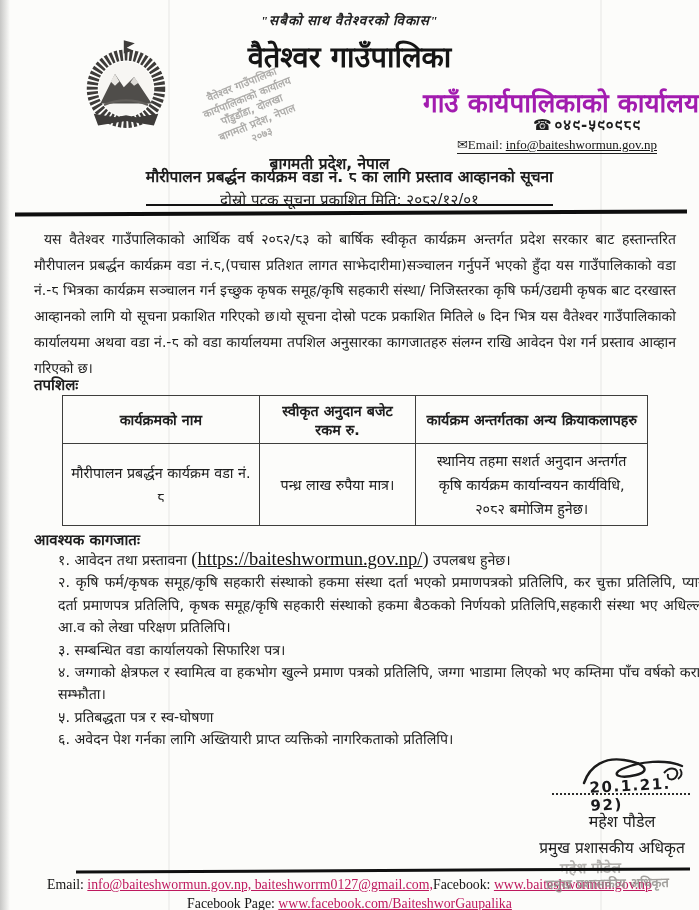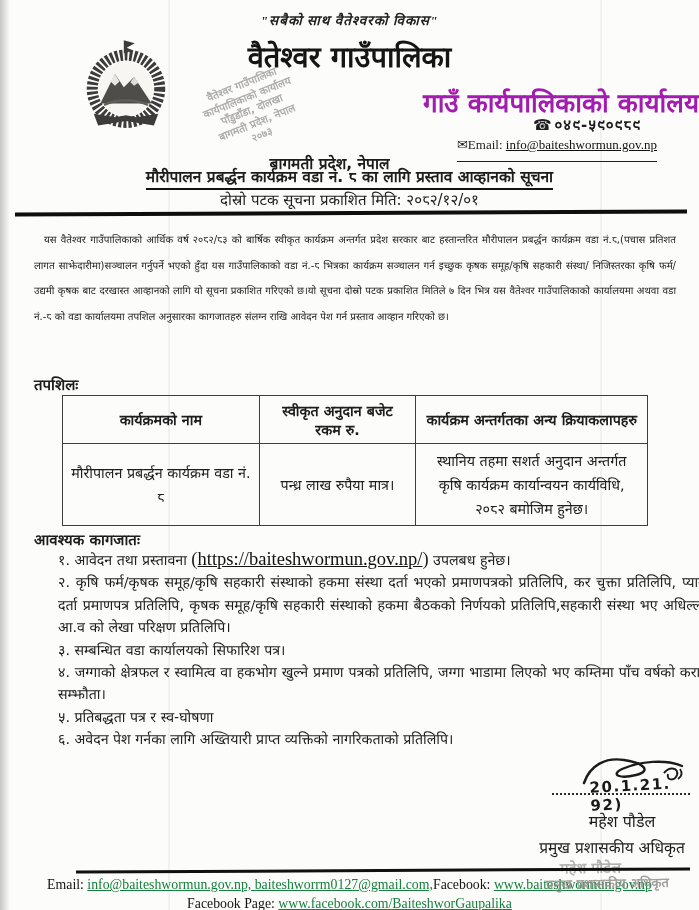--- a/index.html
+++ b/index.html
@@ -32,33 +32,33 @@
     font-size:10.5px; line-height:13.5px; font-weight:700; white-space:nowrap; z-index:3; }
   .addr1 { position:absolute; top:128px; left:0; right:40px; text-align:center;
     font-size:16px; font-weight:700; }
   .addr2 { position:absolute; top:152px; left:0; right:40px; text-align:center;
     font-size:15.5px; font-weight:700; }
   .phone-row { position:absolute; top:114px; right:58px; font-size:15px;
     font-weight:700; letter-spacing:1px; }
   .phone-row .icon { font-weight:400; margin-right:2px; }
   .email-row { position:absolute; top:137px; right:42px; font-size:13px;
     font-family:"Liberation Serif", serif; border-bottom:1.6px solid #1e1e1e;
-    padding-bottom:8px; }
+    padding-bottom:0; }
   .email-row a { color:#111; text-decoration:underline; }
   .subject-wrap { position:absolute; top:165px; left:0; right:0; text-align:center; }
   .subject-wrap span { font-size:15.5px; font-weight:700;
-    border-bottom:2px solid #131313; padding-bottom:2px; }
+    border-bottom:2px solid #131313; padding-bottom:18px; }
   .pub-date { position:absolute; top:189px; left:0; right:0; text-align:center;
     font-size:15px; font-weight:500; }
   .rule-top { position:absolute; top:211px; left:15px; width:672px; height:4px;
     background:#0e0e0e; transform:rotate(-.25deg); }
 
   
   .para { position:absolute; top:227px; left:34px; width:642px;
-    font-size:10px; line-height:25.7px; text-align:justify; text-indent:10px;
+    font-size:14px; line-height:25.7px; text-align:justify; text-indent:10px;
     color:#1c1c1c; }
   .tapashil { position:absolute; top:374px; left:34px; font-size:15px; font-weight:700; }
 
   table.detail { position:absolute; top:395px; left:62px; width:586px;
     border-collapse:collapse; font-size:14.3px; }
   table.detail th, table.detail td { border:1.6px solid #3e3e3c; padding:4px 8px; }
   table.detail th { font-weight:700; text-align:center; height:48px; }
   table.detail td { height:82px; vertical-align:middle; text-align:center;
     line-height:24px; }
   .col-name { width:197px; } .col-budget { width:157px; } .col-act { width:232px; }
@@ -87,21 +87,21 @@
   .ghost-title { position:absolute; top:874px; left:546px; font-size:13px;
     font-weight:700; color:#8d8a86; opacity:.8; z-index:6; transform:rotate(-1deg); }
 
   
   .rule-bottom { position:absolute; top:869px; left:76px; width:614px; height:2.6px;
     background:#101010; transform:rotate(-.3deg); }
   .f-line1 { position:absolute; top:877px; left:0; right:0; text-align:center;
     font-family:"Liberation Serif", serif; font-size:13.8px; color:#131313; }
   .f-line2 { position:absolute; top:896px; left:0; right:0; text-align:center;
     font-family:"Liberation Serif", serif; font-size:13.8px; color:#131313; }
-  .f-line1 a, .f-line2 a { color:#15803d; text-decoration:underline; }
+  .f-line1 a, .f-line2 a { color:#be185d; text-decoration:underline; }
 </style>
 </head>
 <body>
 
 <div class="page">
 
   <div class="edge-shadow"></div>
   <div class="fold-line fold-1"></div>
   <div class="fold-line fold-2"></div>
 

